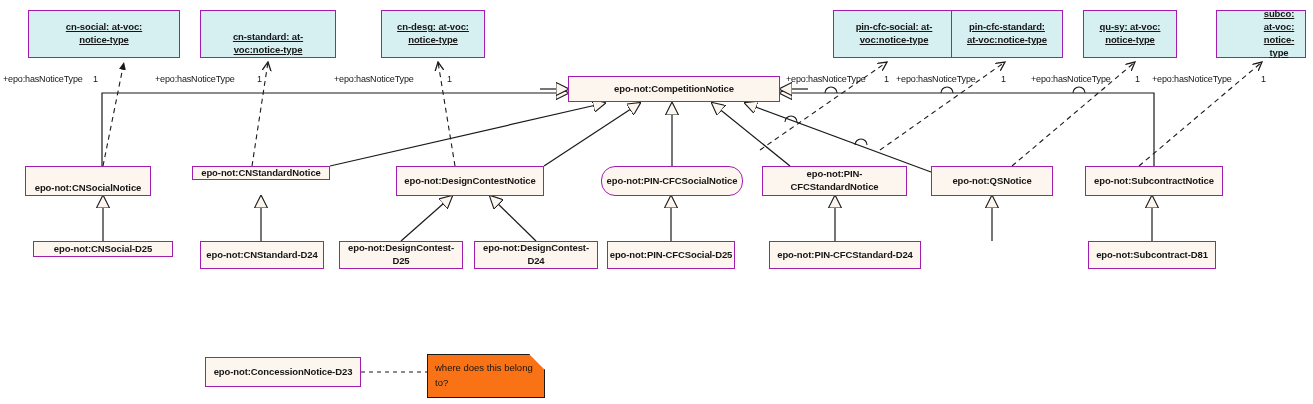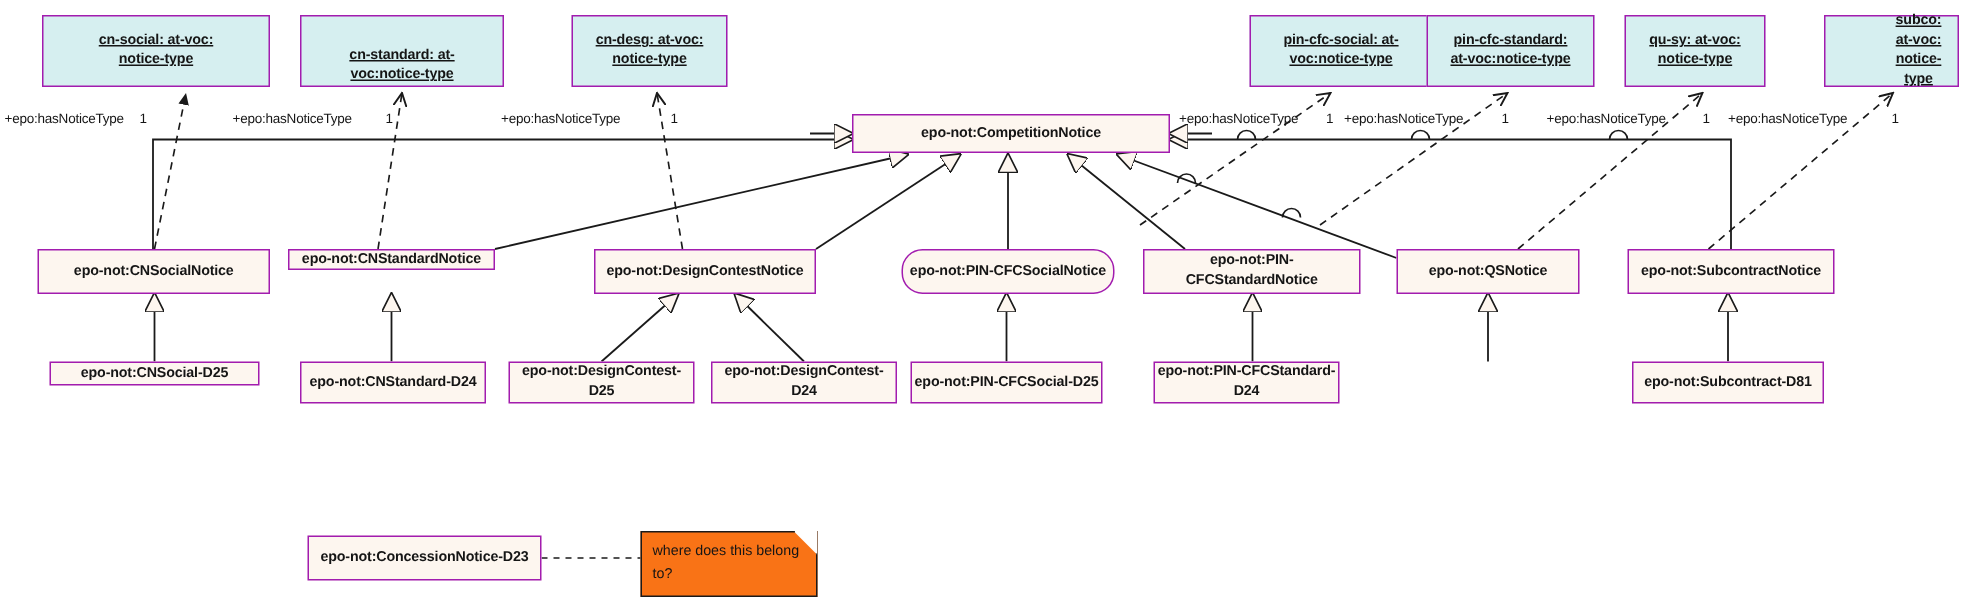--- a/index.html
+++ b/index.html
@@ -206,21 +206,21 @@
     <div>
       <span class="inst-label">subco: at-voc:</span>
       <span class="inst-label">notice-type</span>
     </div>
   </div>
 
   <div class="node klass" style="left:568px; top:76px; width:212px; height:26px;">
     <span>epo-not:CompetitionNotice</span>
   </div>
 
-  <div class="node klass" style="left:25px; top:166px; width:155px; height:30px;">
+  <div class="node klass" style="left:25px; top:166px; width:126px; height:30px;align-items:flex-end;">
     <span>epo-not:CNSocialNotice</span>
   </div>
   <div class="node klass" style="left:192px; top:166px; width:138px; height:14px;">
     <span>epo-not:CNStandardNotice</span>
   </div>
   <div class="node klass" style="left:396px; top:166px; width:148px; height:30px;">
     <span>epo-not:DesignContestNotice</span>
   </div>
   <div class="node klass" style="left:601px; top:166px; width:142px; height:30px;border-radius:14px;">
     <span>epo-not:PIN-CFCSocialNotice</span>
@@ -243,21 +243,21 @@
   </div>
   <div class="node klass" style="left:339px; top:241px; width:124px; height:28px;">
     <span>epo-not:DesignContest-D25</span>
   </div>
   <div class="node klass" style="left:474px; top:241px; width:124px; height:28px;">
     <span>epo-not:DesignContest-D24</span>
   </div>
   <div class="node klass" style="left:607px; top:241px; width:128px; height:28px;justify-content:center;">
     <span>epo-not:PIN-CFCSocial-D25</span>
   </div>
-  <div class="node klass" style="left:769px; top:241px; width:124px; height:28px;">
+  <div class="node klass" style="left:769px; top:241px; width:152px; height:28px;">
     <span>epo-not:PIN-CFCStandard-D24</span>
   </div>
   <div class="node klass" style="left:1088px; top:241px; width:128px; height:28px;">
     <span>epo-not:Subcontract-D81</span>
   </div>
 
   <div class="node klass" style="left:205px; top:357px; width:156px; height:30px;">
     <span>epo-not:ConcessionNotice-D23</span>
   </div>
 

